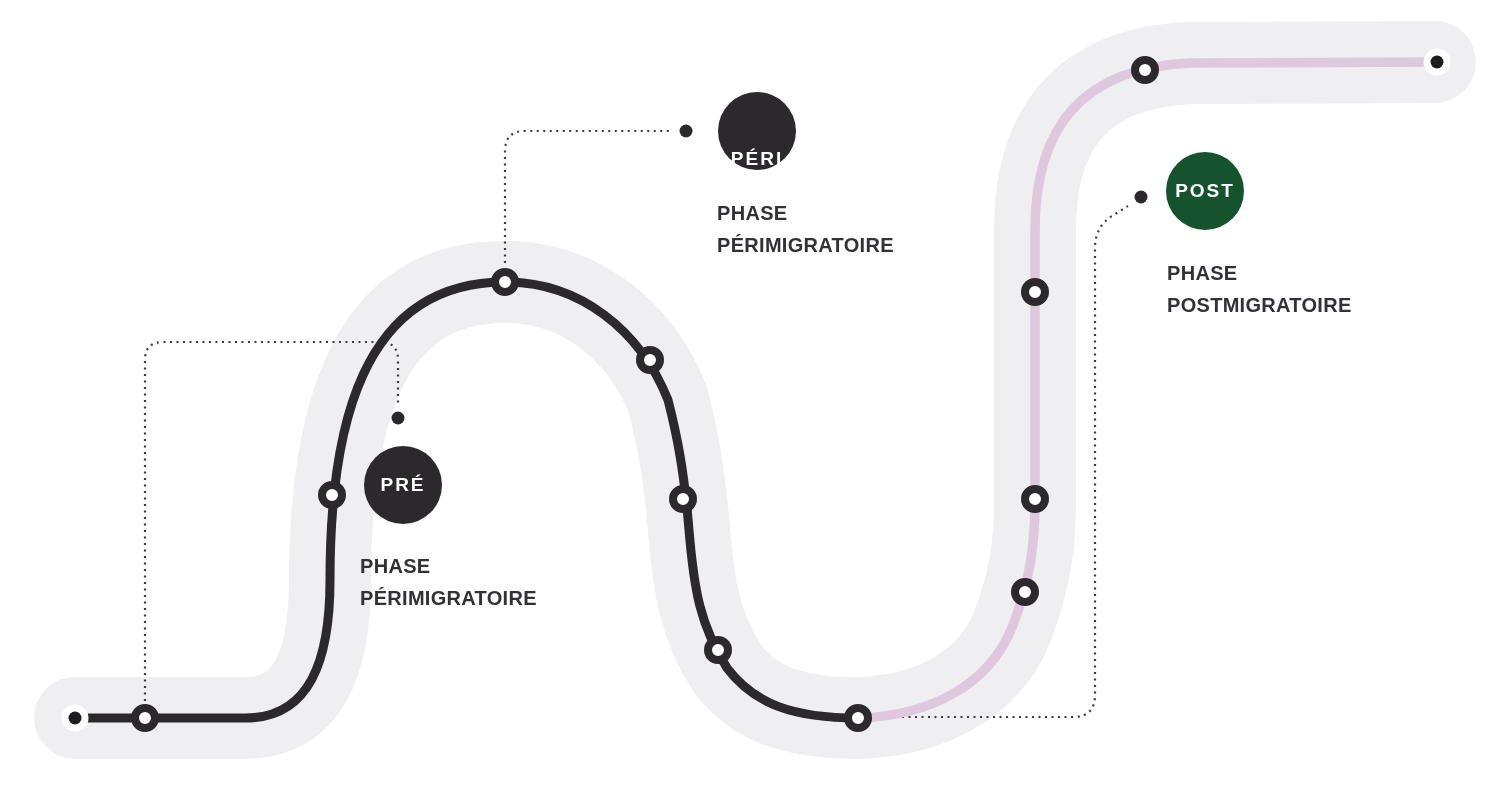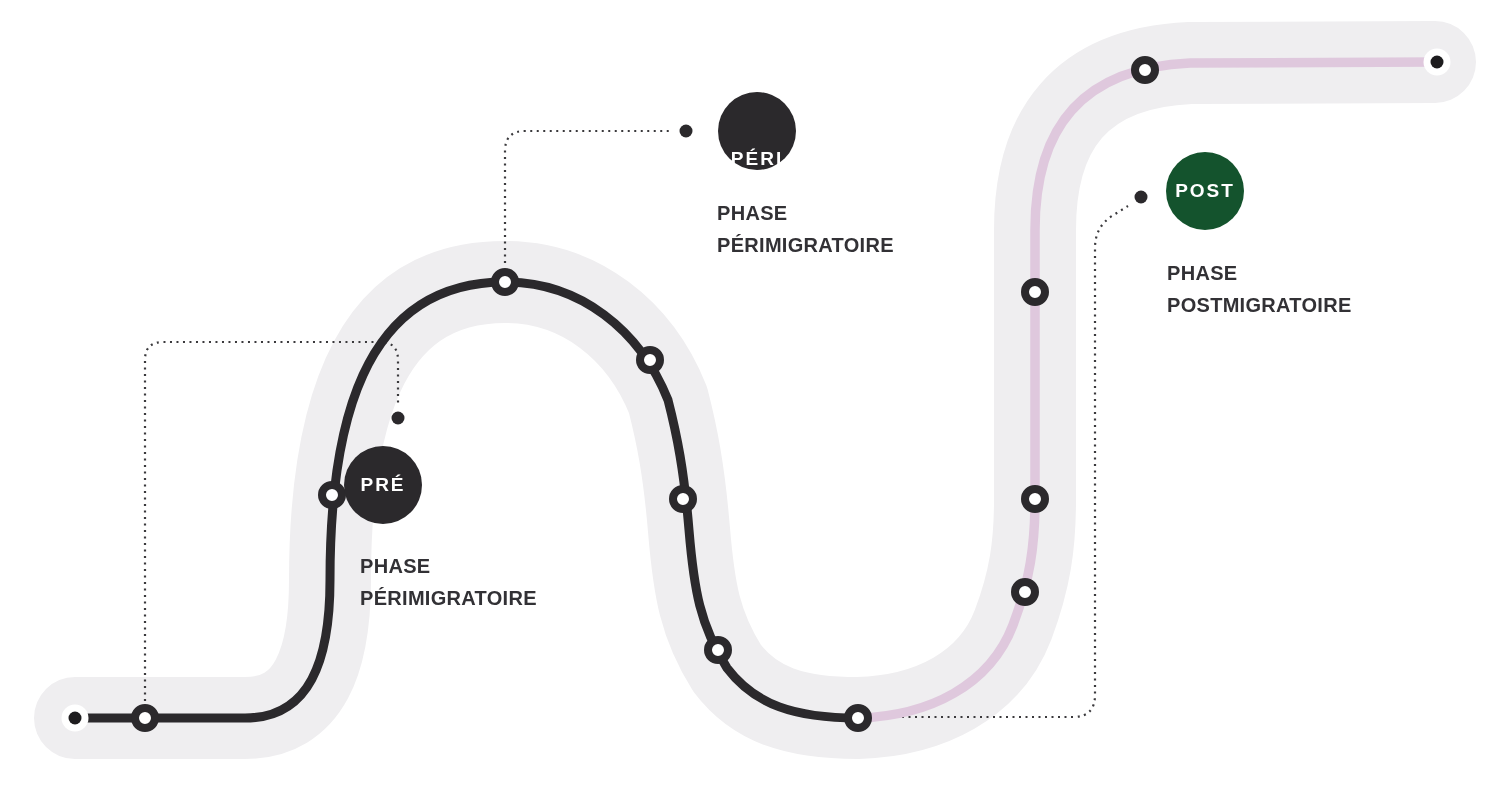--- a/index.html
+++ b/index.html
@@ -2,21 +2,21 @@
 <html><head>
 <meta charset="utf-8">
 <style>
   html,body{margin:0;padding:0;background:#ffffff;}
   .stage{position:relative;width:1500px;height:810px;background:#ffffff;overflow:hidden;
          font-family:"Liberation Sans", sans-serif;}
   .stage svg{position:absolute;left:0;top:0;}
   .badge{position:absolute;width:78px;height:78px;border-radius:50%;
          display:flex;align-items:center;justify-content:center;
          color:#ffffff;font-weight:700;font-size:19px;letter-spacing:2px;}
-  .badge-pre {left:344px;top:446px;}
+  .badge-pre {left:364px;top:446px;}
   .badge-peri{left:718px;top:92px;align-items:flex-end;}
   .badge-post{left:1166px;top:152px;}
   .phase-label{position:absolute;font-weight:700;font-size:20px;line-height:32px;
                letter-spacing:0.3px;white-space:nowrap;}
   .label-pre {left:360px;top:550px;}
   .label-peri{left:717px;top:197px;}
   .label-post{left:1167px;top:257px;}
 </style>
 </head>
 <body>

